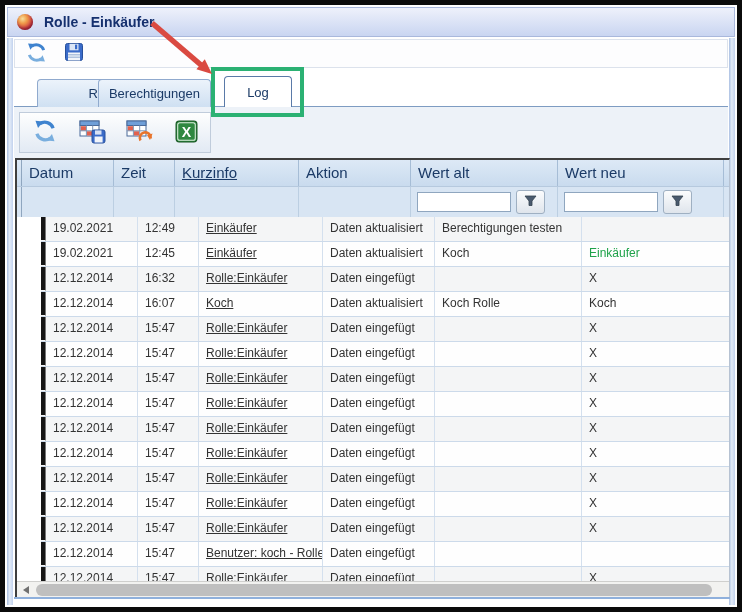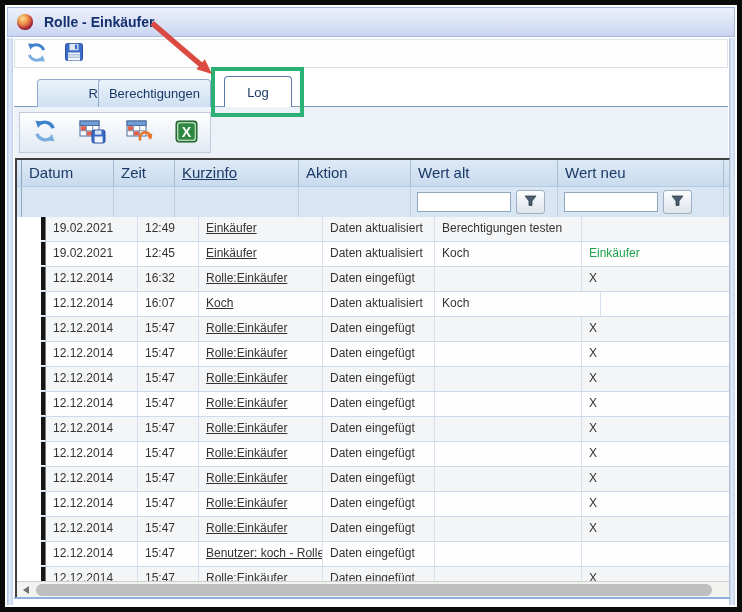--- a/index.html
+++ b/index.html
@@ -248,20 +248,21 @@
     <div class="td c-wert-neu">X</div>
     <div class="td c-sliver"></div>
   </div>
 
   <div class="tr even">
     <div class="td c-indicator"></div>
     <div class="td c-datum">12.12.2014</div>
     <div class="td c-zeit">16:07</div>
     <div class="td c-kurzinfo">Koch</div>
     <div class="td c-aktion">Daten aktualisiert</div>
+    <div class="td c-wert-alt">Koch Rolle</div>
     <div class="td c-wert-neu">Koch</div>
     <div class="td c-sliver"></div>
   </div>
 
   <div class="tr odd">
     <div class="td c-indicator"></div>
     <div class="td c-datum">12.12.2014</div>
     <div class="td c-zeit">15:47</div>
     <div class="td c-kurzinfo">Rolle:Einkäufer</div>
     <div class="td c-aktion">Daten eingefügt</div>

